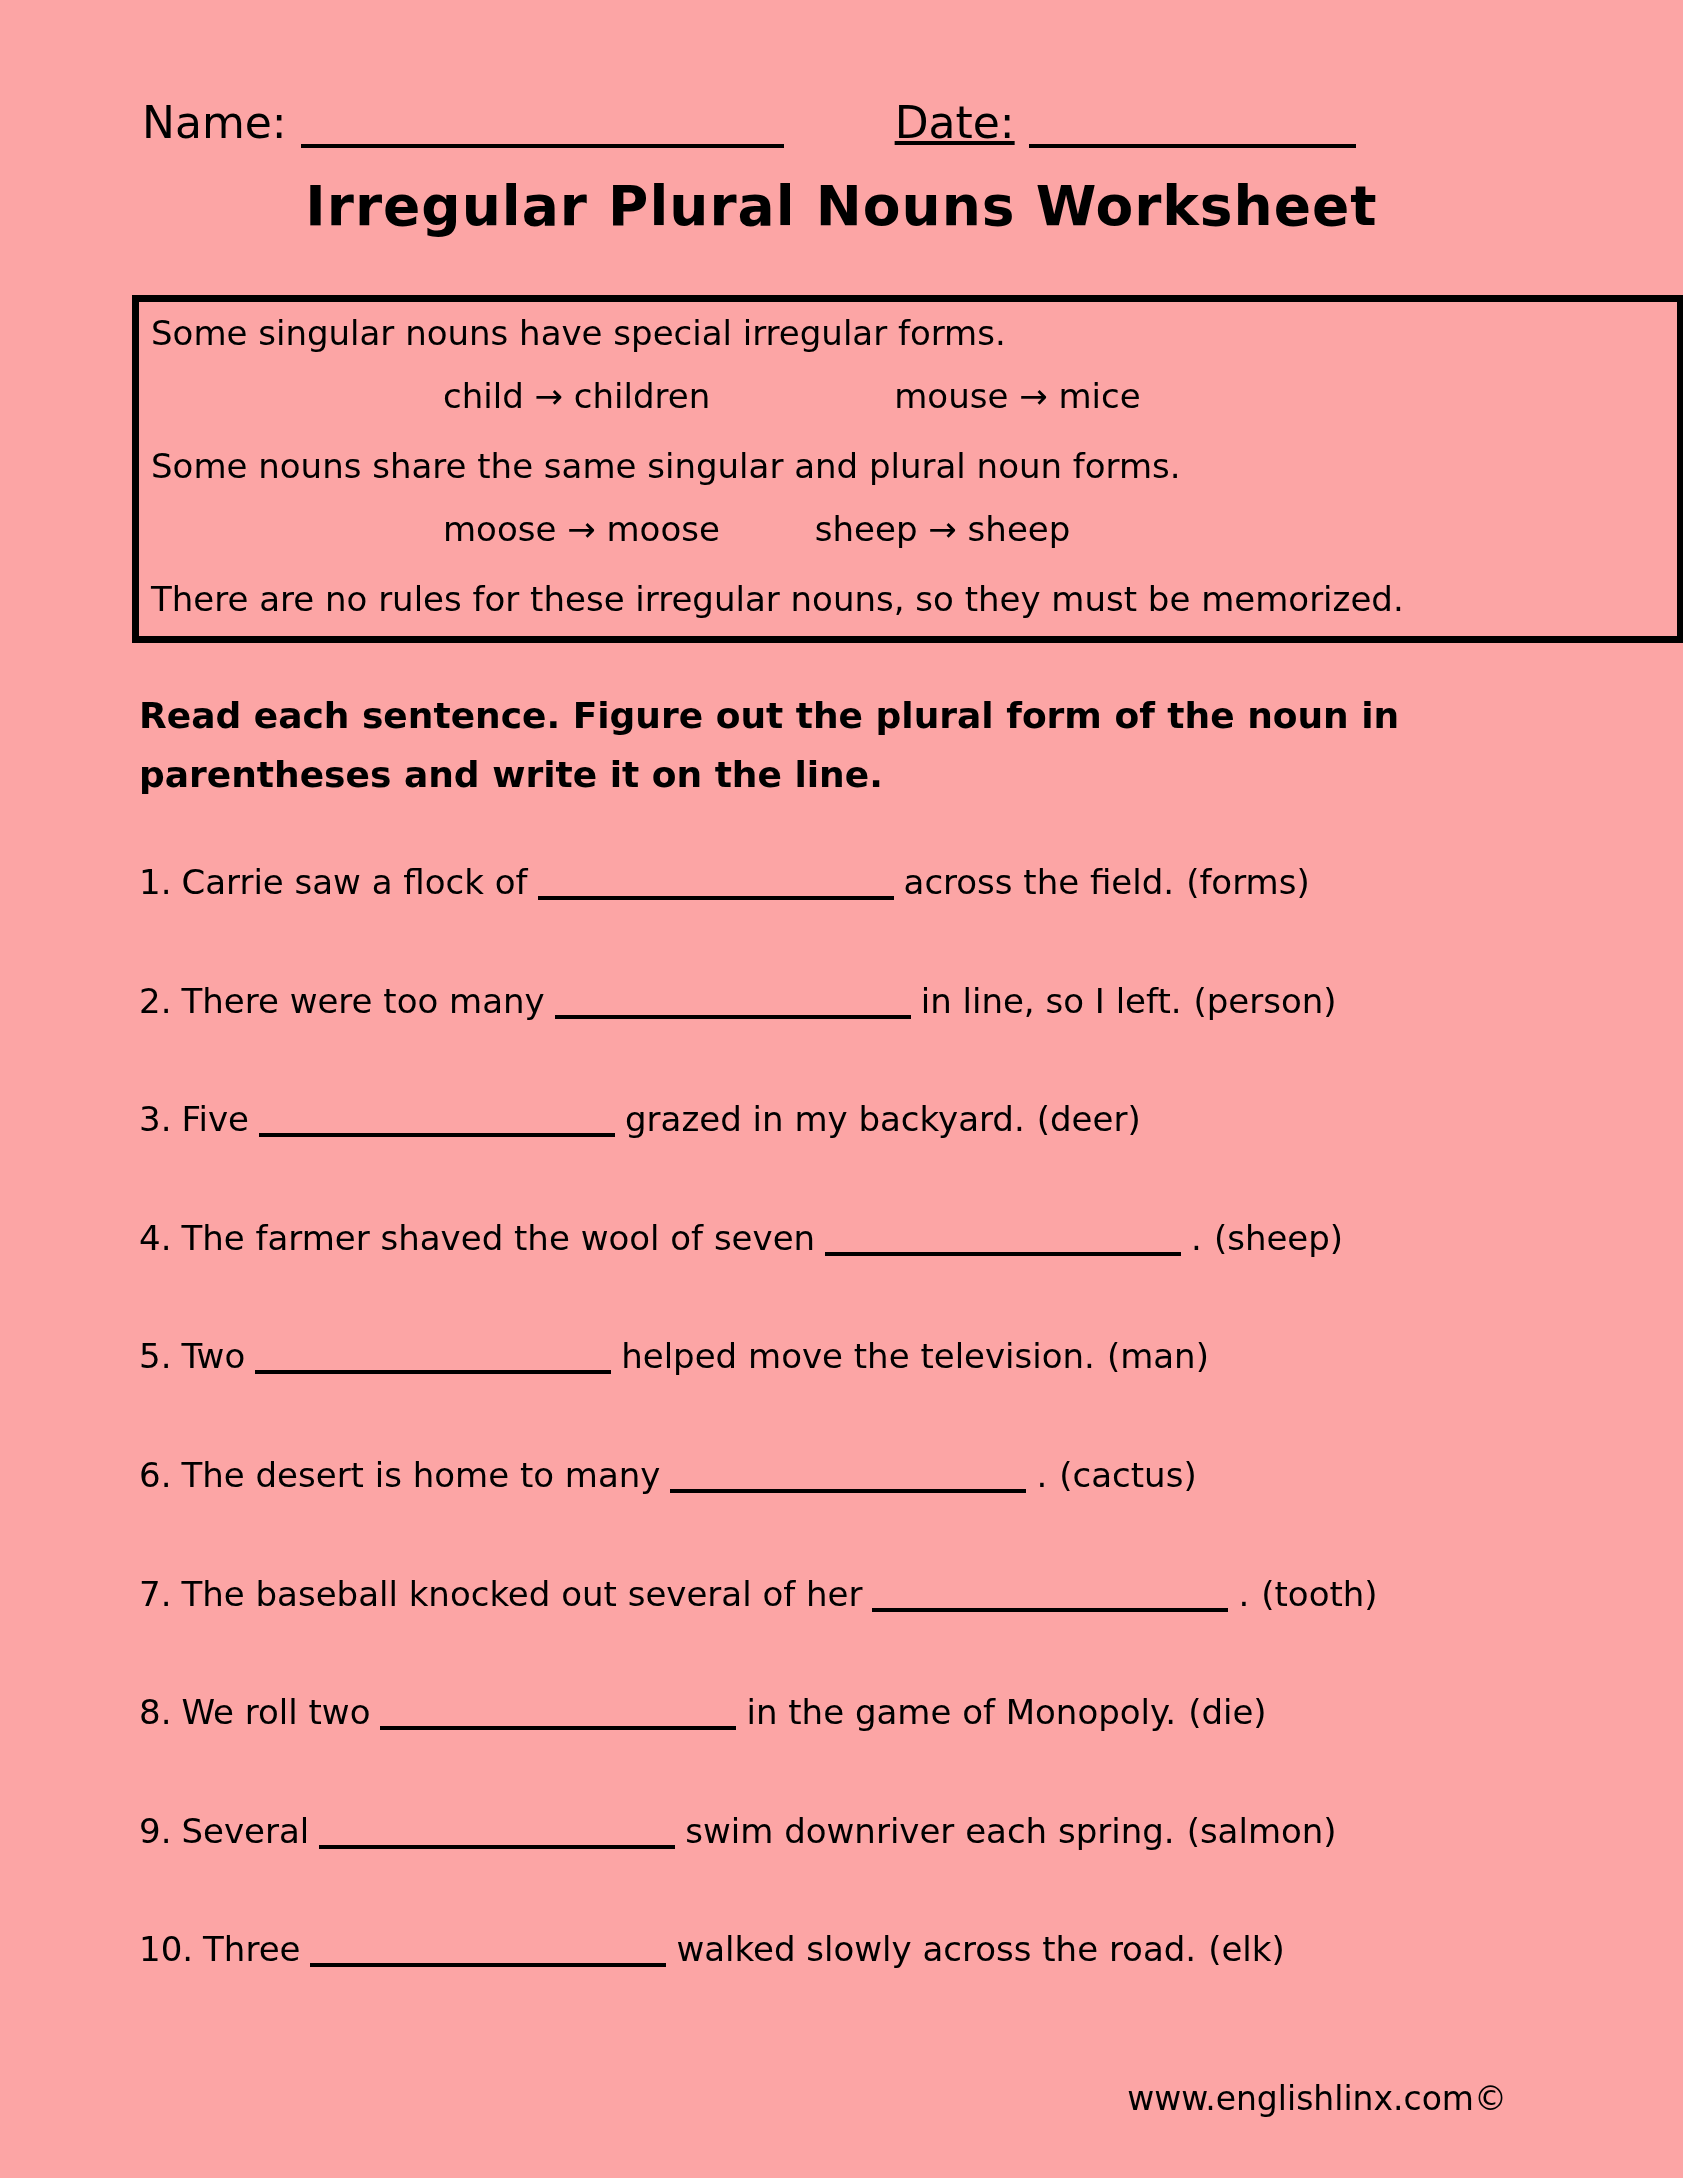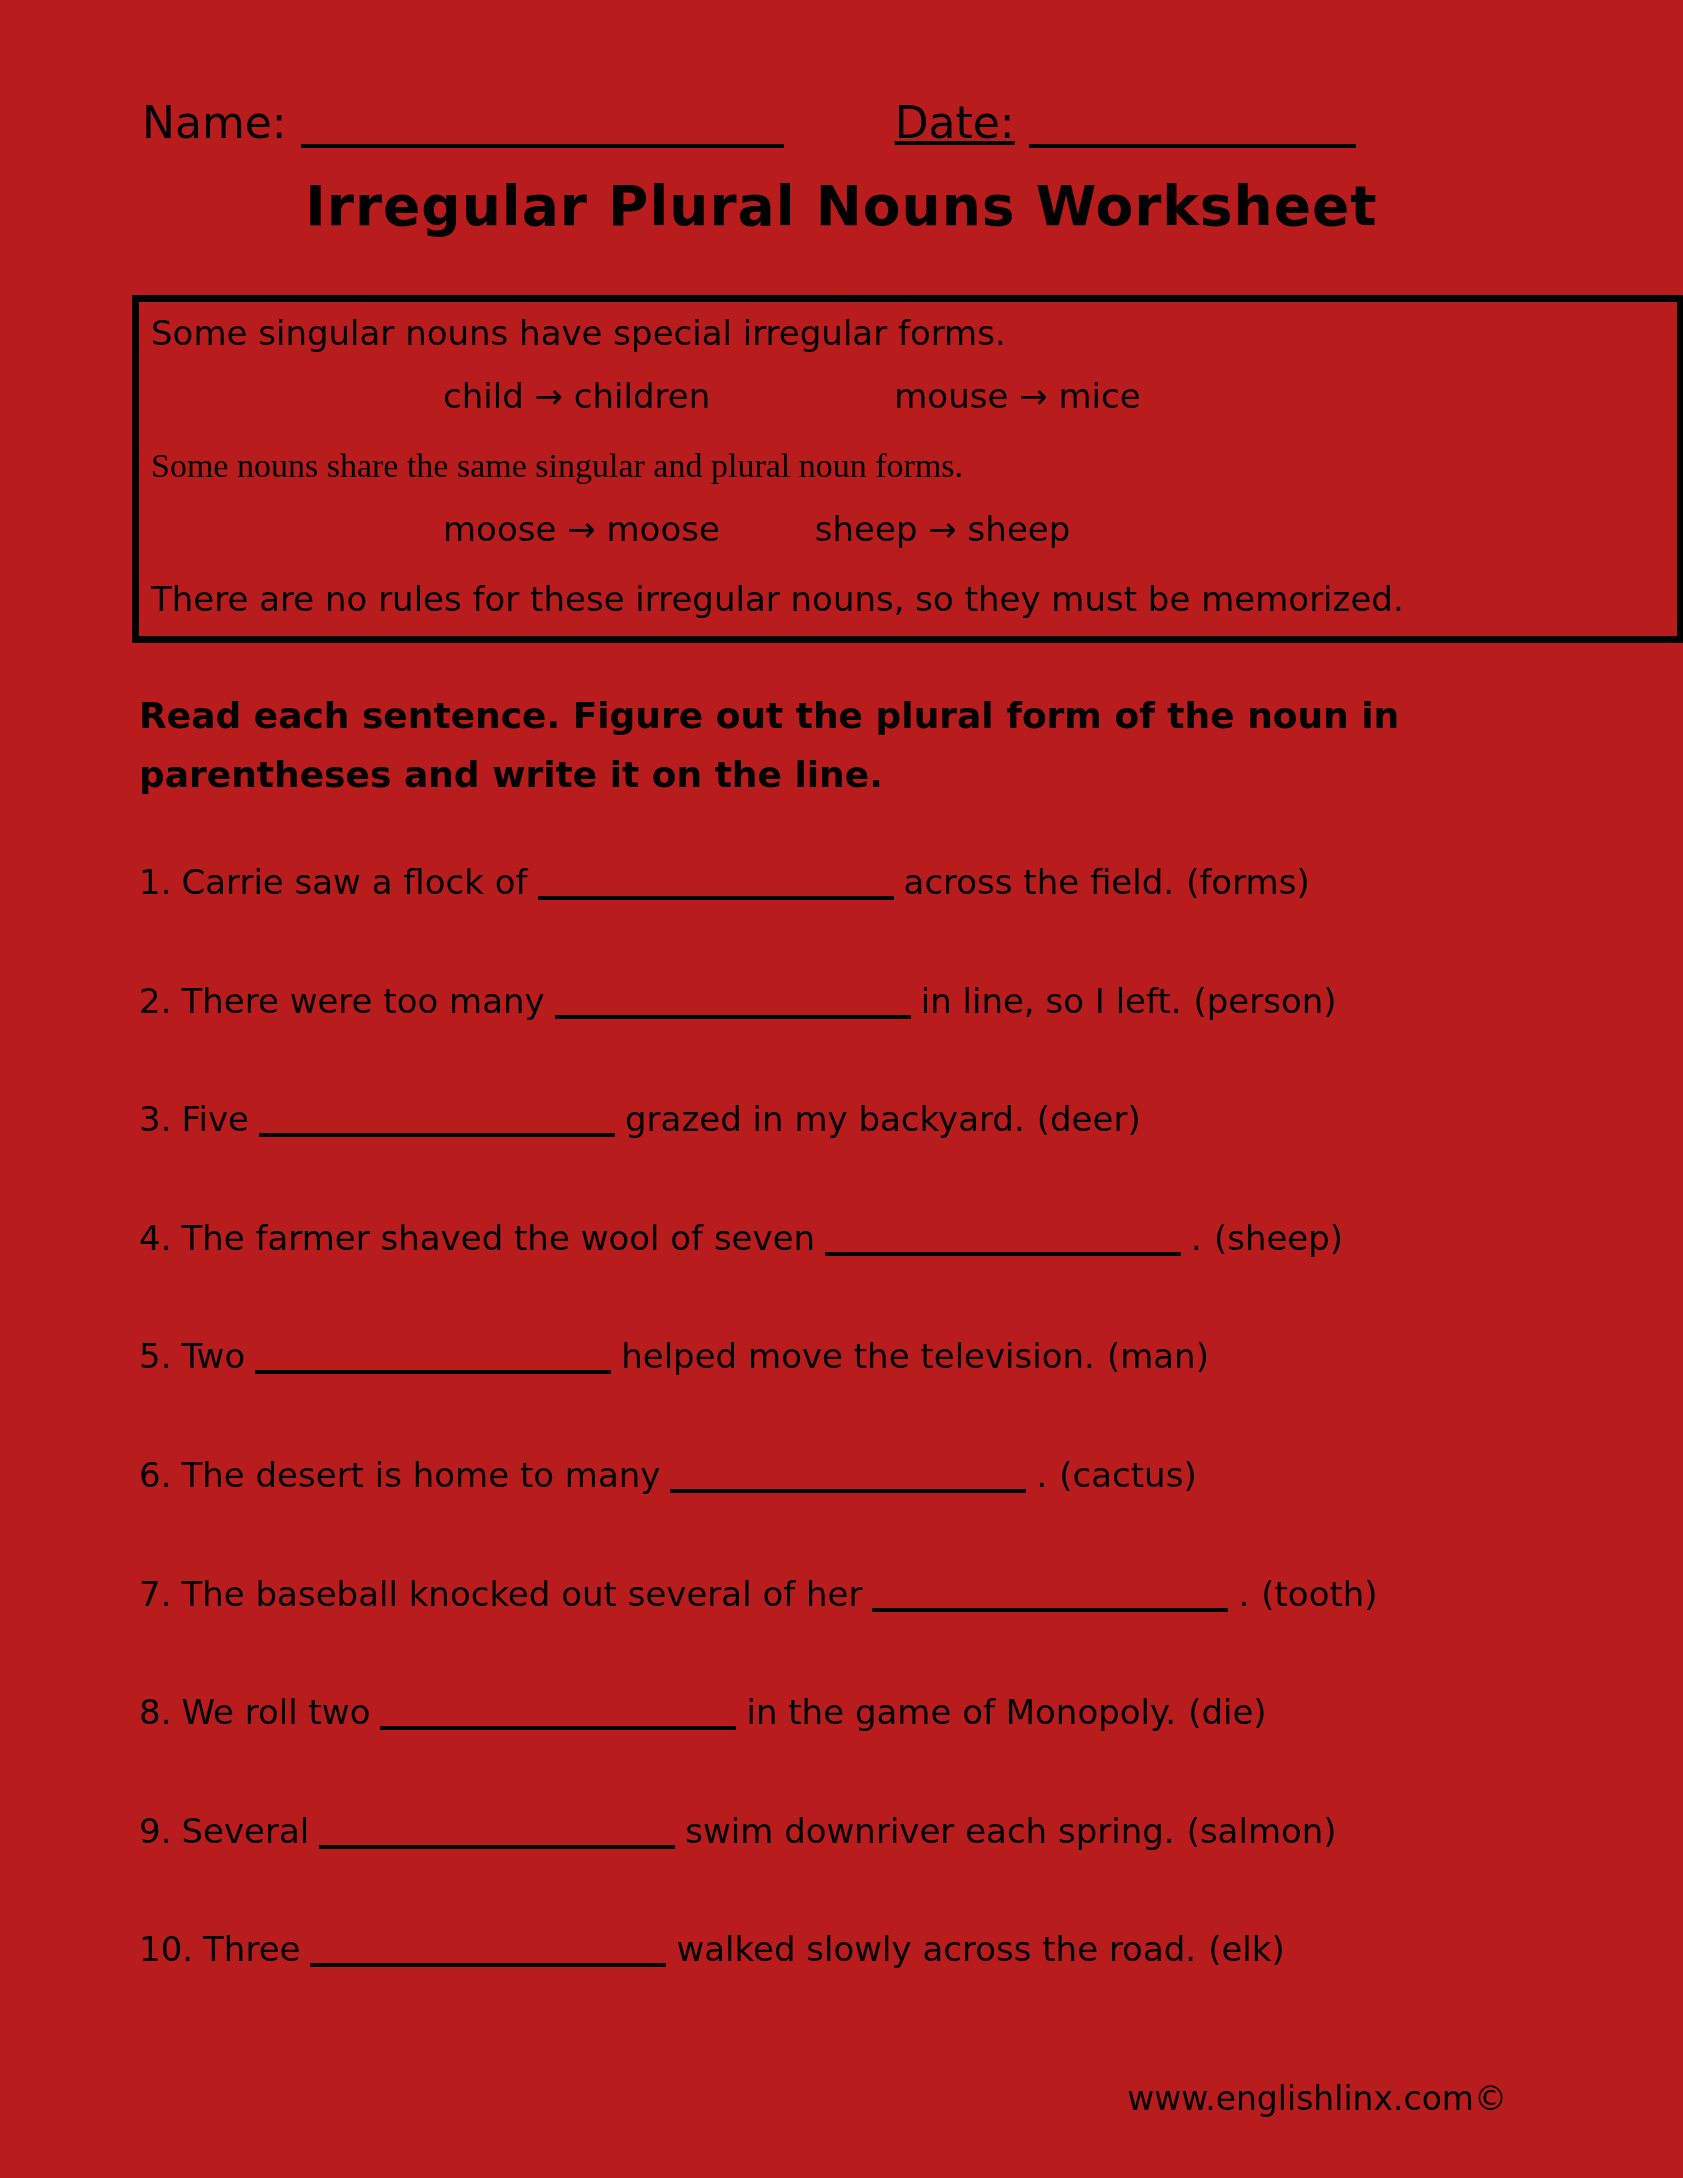--- a/index.html
+++ b/index.html
@@ -1,20 +1,20 @@
 <!DOCTYPE html>
 <html><head>
 <meta charset="utf-8">
 <style>
   html, body { margin: 0; padding: 0; background: #ffffff; }
   .page {
     position: relative;
     width: 1683px;
     height: 2178px;
-    background: #b91c1c;
+    background: #fca5a5;
     color: #000000;
     font-family: "DejaVu Sans", sans-serif;
     overflow: hidden;
   }
 
   
   .header-row {
     position: absolute;
     top: 94px;
     left: 142px;
@@ -52,21 +52,21 @@
     height: 348px;
     box-sizing: border-box;
     border: 7px solid #000;
     padding: 10px 12px;
     font-size: 34px;
     line-height: 1.25;
   }
   .rule-examples { display: flex; margin-top: 20px; }
   .examples-1 { padding-left: 292px; column-gap: 184px; }
   .examples-2 { padding-left: 292px; column-gap: 95px; }
-  .rule-2 { margin-top: 28px; font-family: Liberation Serif, serif; }
+  .rule-2 { margin-top: 28px; }
   .rule-note { margin-top: 28px; white-space: nowrap; }
 
   
   .instructions {
     position: absolute;
     top: 686px;
     left: 139px;
     font-size: 36px;
     font-weight: bold;
     line-height: 1.65;

